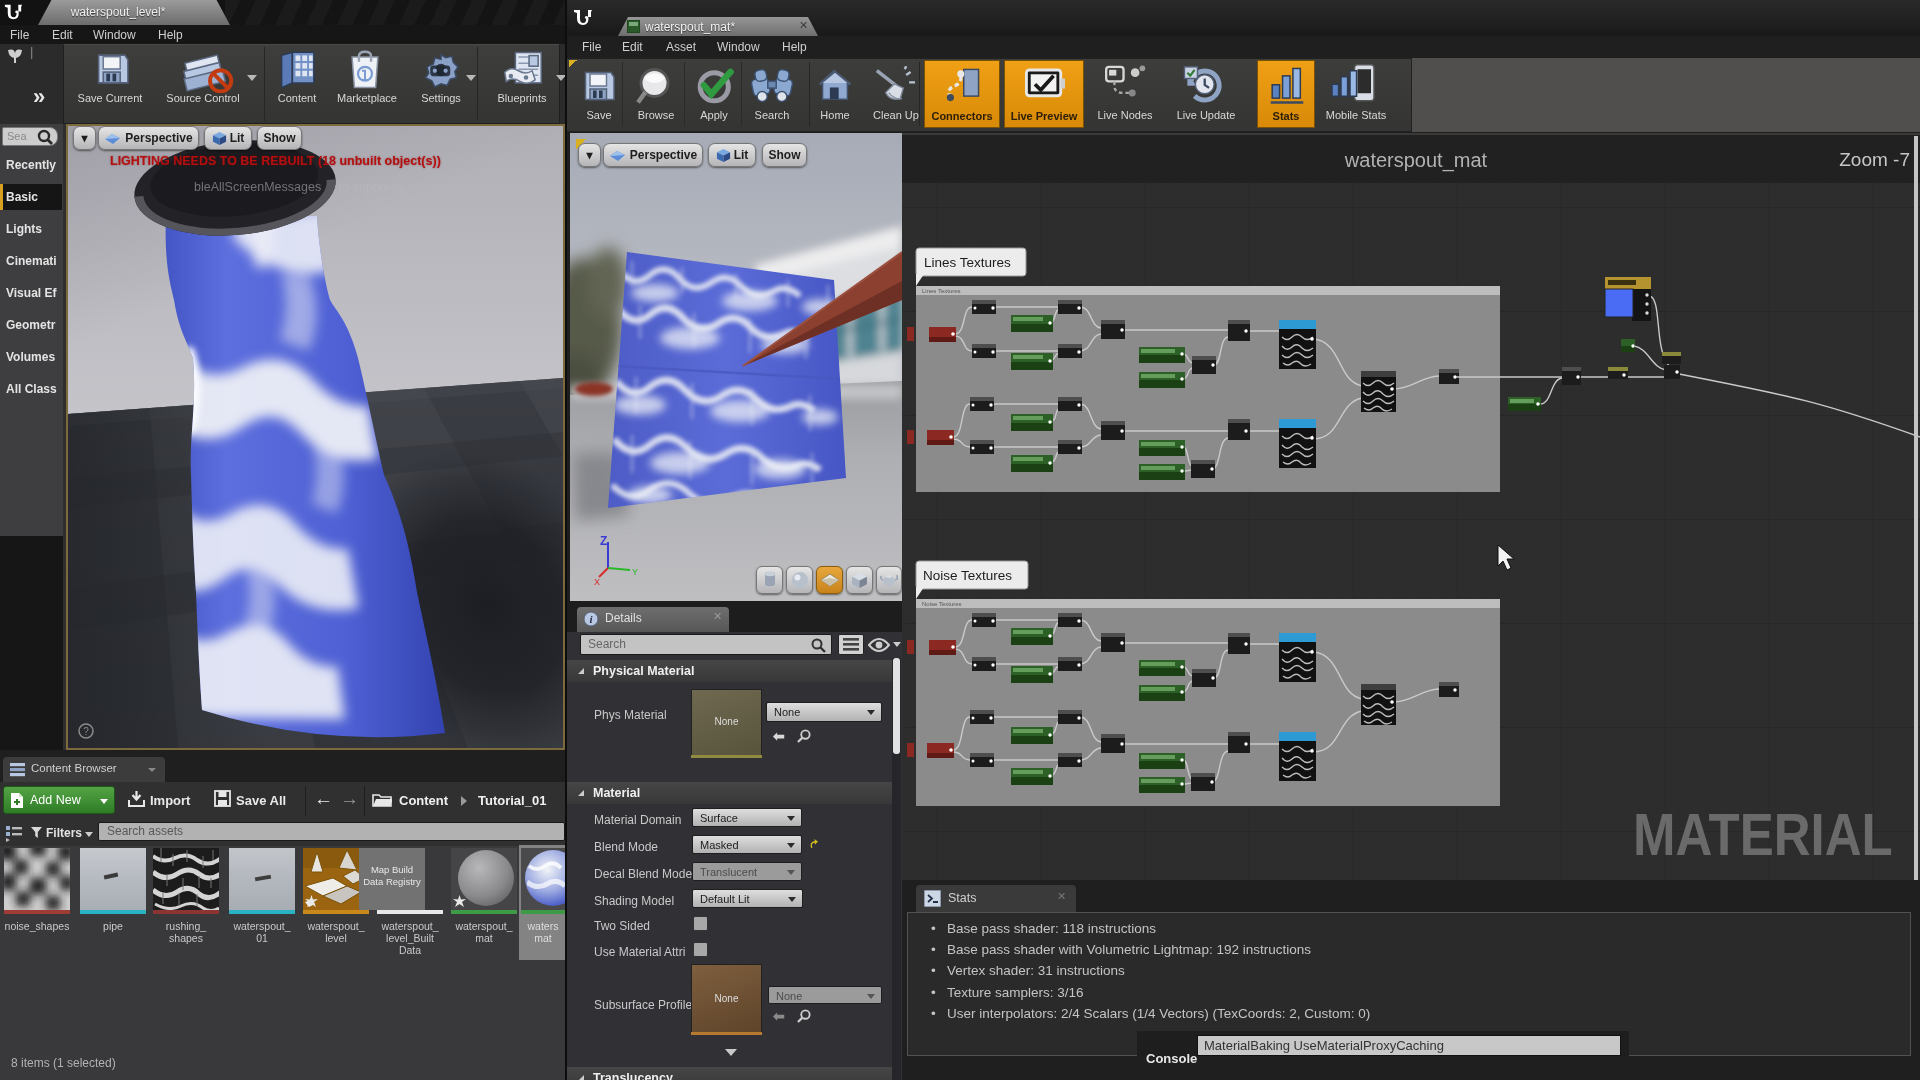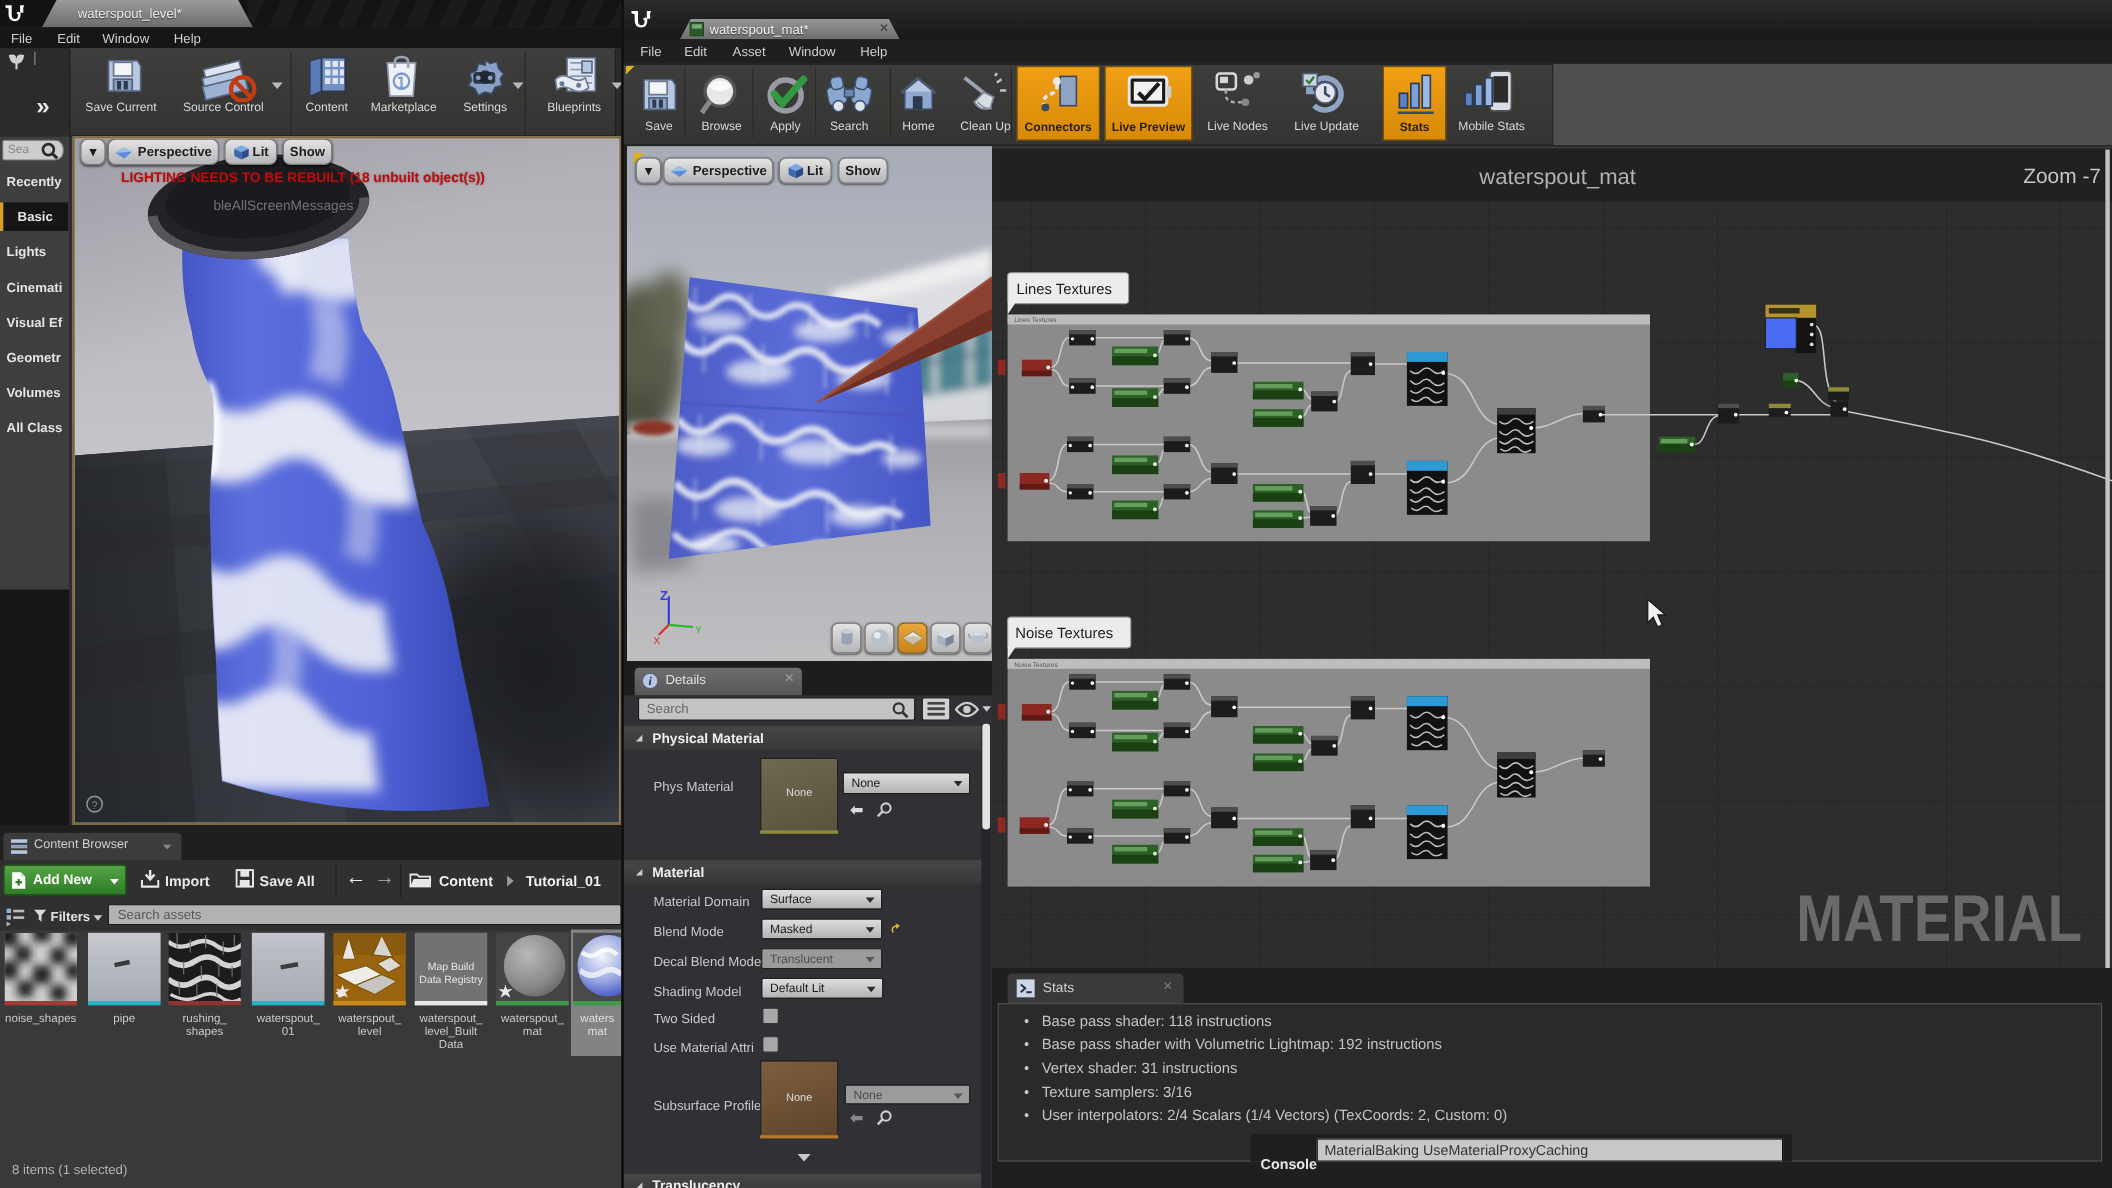--- a/index.html
+++ b/index.html
@@ -122,21 +122,21 @@
  </div>
 
  <div class="abs" style="left:0;top:124px;width:63px;height:626px;background:#161616">
   <div class="abs" style="left:0;top:0;width:63px;height:412px;background:#3e3e40"></div>
   <div class="abs" style="left:2px;top:3px;width:56px;height:19px;background:#cdcdcd;border:1px solid #777;border-radius:2px 8px 8px 2px;color:#8a8a8a;font-size:11px;line-height:17px;padding-left:4px">Sea</div>
   <svg class="abs" style="left:36px;top:4px" width="18" height="18" viewBox="0 0 18 18">
           <circle cx="8" cy="8" r="5" fill="none" stroke="#2a2a2a" stroke-width="2.4"></circle>
           <path d="M12 12 L16 16" stroke="#2a2a2a" stroke-width="2.8"></path>
         </svg>
   <div class="cat" style="top:28px">Recently</div>
-  <div class="cat" style="top:60px;background:#151515;border-left:3px solid #d8a020;padding-left:13px">Basic</div>
+  <div class="cat" style="top:60px;background:#151515;border-left:3px solid #d8a020;padding-left:3px">Basic</div>
   <div class="cat" style="top:92px">Lights</div>
   <div class="cat" style="top:124px">Cinemati</div>
   <div class="cat" style="top:156px">Visual Ef</div>
   <div class="cat" style="top:188px">Geometr</div>
   <div class="cat" style="top:220px">Volumes</div>
   <div class="cat" style="top:252px">All Class</div>
  </div>
 
  <div class="abs" style="left:66px;top:124px;width:499px;height:626px;border:2px solid #7c6a3c;background:#c8c8cc;overflow:hidden">
  <svg class="abs" style="left:0;top:0" width="495" height="622" viewBox="0 0 495 622">
@@ -259,21 +259,21 @@
   <div class="abs" style="left:31px;top:12px;color:#cfcfcf;font-size:11.5px">Content Browser</div>
   <div class="abs" style="left:148px;top:18px;width:0;height:0;border-left:4px solid transparent;border-right:4px solid transparent;border-top:4px solid #888"></div>
 
   <div class="abs" style="left:0;top:32px;width:565px;height:40px;background:#303030"></div>
   <div class="abs" style="left:3px;top:36px;width:112px;height:28px;background:linear-gradient(#55a345,#2e7d26);border:1px solid #1c5a18;border-radius:3px">
    <svg class="abs" style="left:6px;top:5px" width="14" height="17" viewBox="0 0 14 17">
             <path d="M1 1 h8 l4 4 v11 h-12 Z" fill="#fff"></path>
             <path d="M9 1 l4 4 h-4 Z" fill="#cde6c8"></path>
             <path d="M7 7 v6 M4 10 h6" stroke="#2e7d26" stroke-width="2"></path>
           </svg>
-   <div class="abs" style="left:26px;top:6px;color:#fff;font-weight:bold;font-size:12.5px">Add New</div>
+   <div class="abs" style="left:26px;top:6px;color:#fff;font-weight:normal;font-size:12.5px">Add New</div>
    <div class="abs" style="left:96px;top:12px;width:0;height:0;border-left:4px solid transparent;border-right:4px solid transparent;border-top:5px solid #fff"></div>
   </div>
   <svg class="abs" style="left:128px;top:40px" width="17" height="18" viewBox="0 0 17 18">
           <path d="M8.5 1 v8 m-4-4 l4 4.5 4-4.5" stroke="#e8e8e8" stroke-width="2.2" fill="none"></path>
           <path d="M1 10 v6 h15 v-6" stroke="#e8e8e8" stroke-width="2" fill="none"></path>
         </svg>
   <div class="abs" style="left:150px;top:43px;color:#e8e8e8;font-weight:bold;font-size:13px">Import</div>
   <svg class="abs" style="left:214px;top:40px" width="17" height="18" viewBox="0 0 17 18">
           <rect x="1" y="1" width="15" height="15" fill="none" stroke="#e8e8e8" stroke-width="1.8"></rect>
           <rect x="4.5" y="1" width="8" height="6" fill="#e8e8e8"></rect>
@@ -374,21 +374,21 @@
               <path d="M40 28 L52 22 L62 30 L50 36 Z" fill="#dcdad5"></path>
             </g>
             <path d="M2 54 l6-2 4 4 -6 3 Z" fill="#efede8"></path>
           </svg>
    <svg class="abs" style="left:2px;bottom:2px" width="13" height="13" viewBox="0 0 13 13">
             <path d="M6.5 0 L8 4.5 L13 4 L9 7 L11 12 L6.5 9 L2 12 L4 7 L0 4 L5 4.5 Z" fill="#e8e8e8"></path>
           </svg>
   </div>
         <div class="abs" style="left:303px;top:160px;width:66px;height:4px;background:#c8881a"></div>
 
-  <div class="abs" style="left:377px;top:98px;width:66px;height:62px;background:#727272;color:#e8e8e8;font-size:9.5px;text-align:center;padding-top:26px;line-height:12px">Map Build<br>Data Registry</div>
+  <div class="abs" style="left:359px;top:98px;width:66px;height:62px;background:#727272;color:#e8e8e8;font-size:9.5px;text-align:center;padding-top:16px;line-height:12px">Map Build<br>Data Registry</div>
   <div class="abs" style="left:377px;top:160px;width:66px;height:4px;background:#e8e8e8"></div>
 
   <div class="abs" style="left:451px;top:98px;width:66px;height:62px;background:#454547;overflow:hidden">
    <div class="abs" style="left:7px;top:2px;width:56px;height:56px;border-radius:50%;background:radial-gradient(circle at 38% 32%,#b8b8ba,#8a8a8c 55%,#4e4e50)"></div>
    <svg class="abs" style="left:2px;bottom:2px" width="13" height="13" viewBox="0 0 13 13">
             <path d="M6.5 0 L8 4.5 L13 4 L9 7 L11 12 L6.5 9 L2 12 L4 7 L0 4 L5 4.5 Z" fill="#e8e8e8"></path>
           </svg>
   </div>
         <div class="abs" style="left:451px;top:160px;width:66px;height:4px;background:#3f9a48"></div>
 

